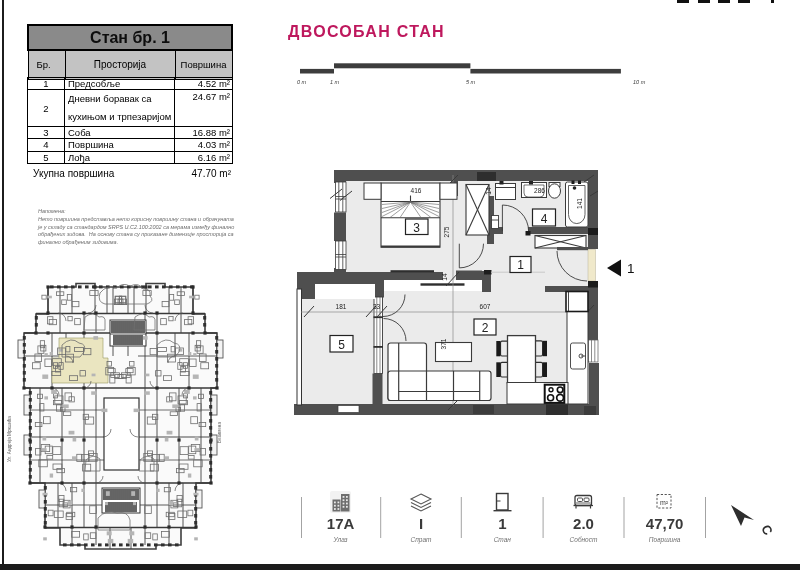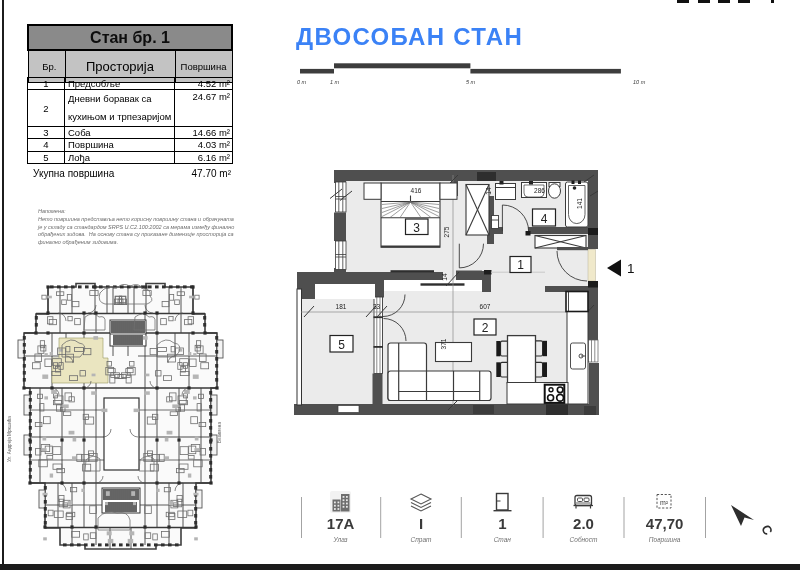--- a/index.html
+++ b/index.html
@@ -29,22 +29,22 @@
           <col style="width:37px">
           <col>
           <col style="width:57px">
         </colgroup>
     <tbody>
           <tr>
             <td colspan="3" style="border:2px solid #000;background:#8a8a8a;height:23px;padding:0;
         text-align:center;font-weight:bold;font-size:16px;color:#0d0d0d;">Стан бр. 1</td>
           </tr>
     <tr>
-      <td style="border:1.5px solid #000;background:#c3c3c3;height:11.5px;padding:8px;text-align:right;font-size:9.5px;">Бр.</td>
-      <td style="border:1.5px solid #000;background:#c3c3c3;padding:8px;text-align:center;font-size:13px;margin-top:16px;">Просторија</td>
+      <td style="border:1.5px solid #000;background:#c3c3c3;height:11.5px;padding:8px;text-align:left;font-size:9.5px;">Бр.</td>
+      <td style="border:1.5px solid #000;background:#c3c3c3;padding:8px;text-align:center;font-size:10px;margin-top:16px;">Просторија</td>
       <td style="border:1.5px solid #000;background:#c3c3c3;padding:0;text-align:center;font-size:9.5px;">Површина</td>
     </tr>
   </tbody>
       </table>
 </div>
 
 <div class="abs" style="left:27px;top:77px;width:206px;">
   <table style="width:206px;table-layout:fixed;font-family:'Liberation Sans',sans-serif;font-size:9.5px;color:#000;">
     <tbody>
           <tr>
@@ -53,21 +53,21 @@
       <td style="border:1.5px solid #000;width:55px;padding:0 2px 0 0;text-align:right;">4.52 m²</td>
     </tr>
     <tr>
       <td style="border:1.5px solid #000;padding:0;text-align:center;vertical-align:middle;">2</td>
       <td style="border:1.5px solid #000;padding:0 0 0 3px;line-height:18px;height:24px;">Дневни боравак са<br>кухињом и трпезаријом</td>
       <td style="border:1.5px solid #000;padding:1px 2px 0 0;text-align:right;vertical-align:top;">24.67 m²</td>
     </tr>
     <tr>
       <td style="border:1.5px solid #000;height:11px;padding:0;text-align:center;">3</td>
       <td style="border:1.5px solid #000;padding:0 0 0 3px;">Соба</td>
-      <td style="border:1.5px solid #000;padding:0 2px 0 0;text-align:right;">14.66 m²</td>
+      <td style="border:1.5px solid #000;padding:0 2px 0 0;text-align:right;">16.88 m²</td>
     </tr>
     <tr>
       <td style="border:1.5px solid #000;height:11.5px;padding:0;text-align:center;">4</td>
       <td style="border:1.5px solid #000;padding:0 0 0 3px;">Површина</td>
       <td style="border:1.5px solid #000;padding:0 2px 0 0;text-align:right;">4.03 m²</td>
     </tr>
     <tr>
       <td style="border:1.5px solid #000;height:11.5px;padding:0;text-align:center;">5</td>
       <td style="border:1.5px solid #000;padding:0 0 0 3px;">Лођа</td>
       <td style="border:1.5px solid #000;padding:0 2px 0 0;text-align:right;">6.16 m²</td>
@@ -81,21 +81,21 @@
 
 <div class="abs" style="left:38px;top:208px;width:220px;font-size:5.5px;line-height:7.8px;
      font-style:italic;color:#6e6e6e;white-space:nowrap;">
   Напомена:<br>
   Нето површина представља нето корисну површину стана и обрачуната<br>
   је у складу са стандардом SRPS U.C2.100:2002 са мерама између финално<br>
   обрађених зидова.&nbsp; На основу стана су приказане димензије просторија са<br>
   финално обрађеним зидовима.
 </div>
 
-<div class="abs" style="left:296px;top:23px;font-size:24px;font-weight:bold;color:#3b82f6;
+<div class="abs" style="left:288px;top:23px;font-size:16px;font-weight:bold;color:#be185d;
      letter-spacing:1.3px;">ДВОСОБАН СТАН</div>
 
 <svg class="abs" style="left:0;top:0;" width="800" height="570" viewBox="0 0 800 570">
   <g fill="#3d3d3d">
 
     <rect x="300" y="68.9" width="34" height="4.6"></rect>
 
     <rect x="334" y="63.3" width="136.4" height="5"></rect>
 
     <rect x="470.4" y="68.9" width="150.5" height="4.6"></rect>

